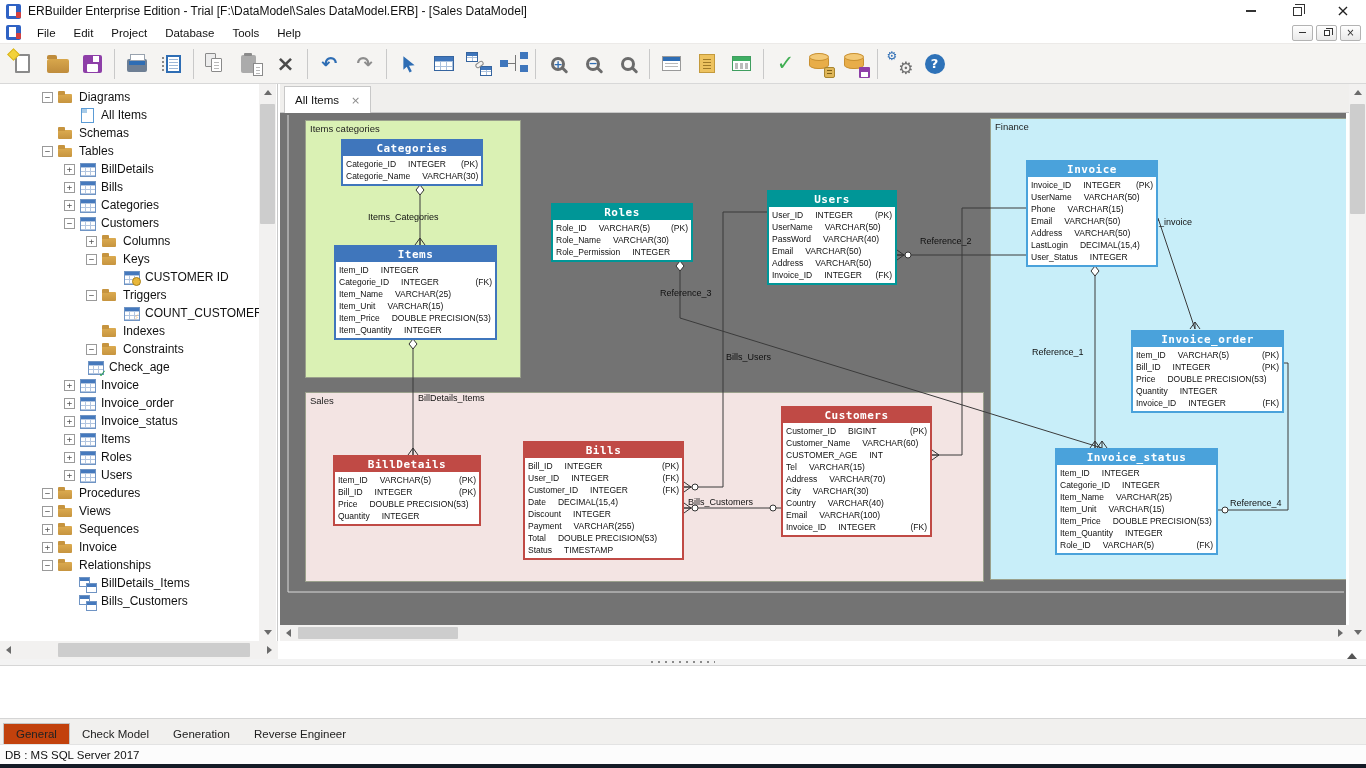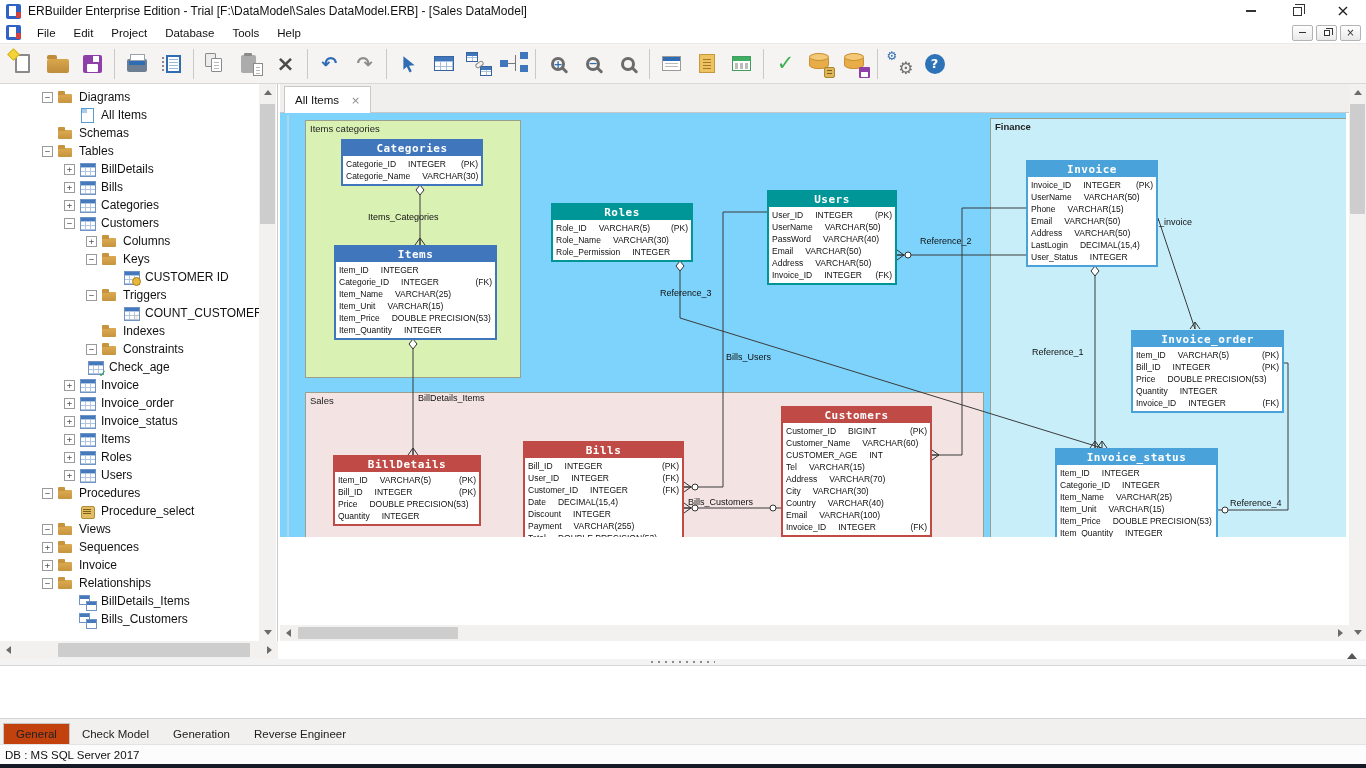--- a/index.html
+++ b/index.html
@@ -122,21 +122,21 @@
   .arr{width:0;height:0;display:block}
   .arr.up{border-left:4px solid transparent;border-right:4px solid transparent;border-bottom:5px solid #6b6b6b}
   .arr.down{border-left:4px solid transparent;border-right:4px solid transparent;border-top:5px solid #6b6b6b}
   .arr.left{border-top:4px solid transparent;border-bottom:4px solid transparent;border-right:5px solid #6b6b6b}
   .arr.right{border-top:4px solid transparent;border-bottom:4px solid transparent;border-left:5px solid #6b6b6b}
 
   
   .tabbar{position:absolute;left:280px;top:84px;right:0;height:29px;background:#f0efed;border-bottom:1px solid #c8c8c8;display:flex;align-items:flex-end}
   .tab{height:27px;margin-left:4px;background:#fff;border:1px solid #c8c8c8;border-bottom:none;display:flex;align-items:center;padding:0 10px;font-size:11.5px;position:relative;z-index:1;top:1px}
   .tab-close{margin-left:12px;color:#8a8a8a;font-size:11px;font-family:"DejaVu Sans",sans-serif}
-  .canvas{position:absolute;left:280px;top:113px;width:1066px;height:424px;background:#7dd3fc;overflow:hidden}
+  .canvas{position:absolute;left:280px;top:113px;width:1066px;height:512px;background:#737373;overflow:hidden}
   .grp{position:absolute;border:1px solid #9aa08c;z-index:0}
   .grp-label{position:absolute;left:4px;top:2px;font-size:9.5px;color:#222}
   .entity{position:absolute;background:#fff;border:2px solid;z-index:2}
   .ent-h{height:15px;color:#fff;font-family:"DejaVu Sans Mono",monospace;font-weight:bold;font-size:11px;text-align:center;line-height:15px;letter-spacing:.5px;white-space:nowrap;overflow:hidden}
   .ent-b{padding:2px 0}
   .ent-row{display:grid;grid-template-columns:auto 1fr auto;height:12px;line-height:12px;font-size:8.5px;padding:0 3px;white-space:nowrap;overflow:hidden}
   .cn{padding-right:12px}
   .ck{padding-left:3px}
   .infobox{position:absolute;z-index:2;background:#fff;border:1px solid #3a57cf;font-size:8.5px;color:#222}
   .ib-row{height:11px;line-height:11px;padding:0 3px;border-bottom:1px solid #3a57cf;white-space:nowrap;overflow:hidden}
@@ -459,25 +459,20 @@
     <div class="trow" style="padding-left: 64px;">
       <span class="exp">+</span>
       <span class="t-ico ti-table"></span>
       <span class="tlabel">Users</span>
     </div>
     <div class="trow" style="padding-left: 42px;">
       <span class="exp">−</span>
       <span class="t-ico ti-folder"></span>
       <span class="tlabel">Procedures</span>
     </div>
-    <div class="trow" style="padding-left: 64px;">
-      <span class="exp hid"></span>
-      <span class="t-ico ti-procedure"></span>
-      <span class="tlabel">Procedure_select</span>
-    </div>
     <div class="trow" style="padding-left: 42px;">
       <span class="exp">−</span>
       <span class="t-ico ti-folder"></span>
       <span class="tlabel">Views</span>
     </div>
     <div class="trow" style="padding-left: 42px;">
       <span class="exp">+</span>
       <span class="t-ico ti-folder"></span>
       <span class="tlabel">Sequences</span>
     </div>
@@ -527,21 +522,21 @@
   <div class="tab">
     <span>All Items</span>
     <span class="tab-close">×</span>
   </div>
 </div>
 
 <div class="canvas" id="canvas">
     <div class="grp" style="left: 25px; top: 7px; width: 216px; height: 258px; background: rgb(218, 241, 180);">
       <span class="grp-label">Items categories</span>
     </div>
-    <div class="grp" style="left: 710px; top: 5px; width: 357px; height: 462px; background: rgb(200, 238, 249); font-weight: bold;">
+    <div class="grp" style="left: 710px; top: 5px; width: 357px; height: 462px; background: rgb(200, 238, 249);">
       <span class="grp-label">Finance</span>
     </div>
     <div class="grp" style="left: 25px; top: 279px; width: 679px; height: 190px; background: rgb(243, 228, 227);">
       <span class="grp-label">Sales</span>
     </div>
     <svg width="1066" height="512" style="position:absolute;left:0;top:0;z-index:1">
       <line class="pageln" x1="8" y1="2" x2="8" y2="479"></line>
       <line class="pageln" x1="8" y1="479" x2="1064" y2="479"></line>
       <polyline class="relln" points="140,69 140,132"></polyline>
       <polygon class="mk" points="140,72 144,77 140,82 136,77"></polygon>

